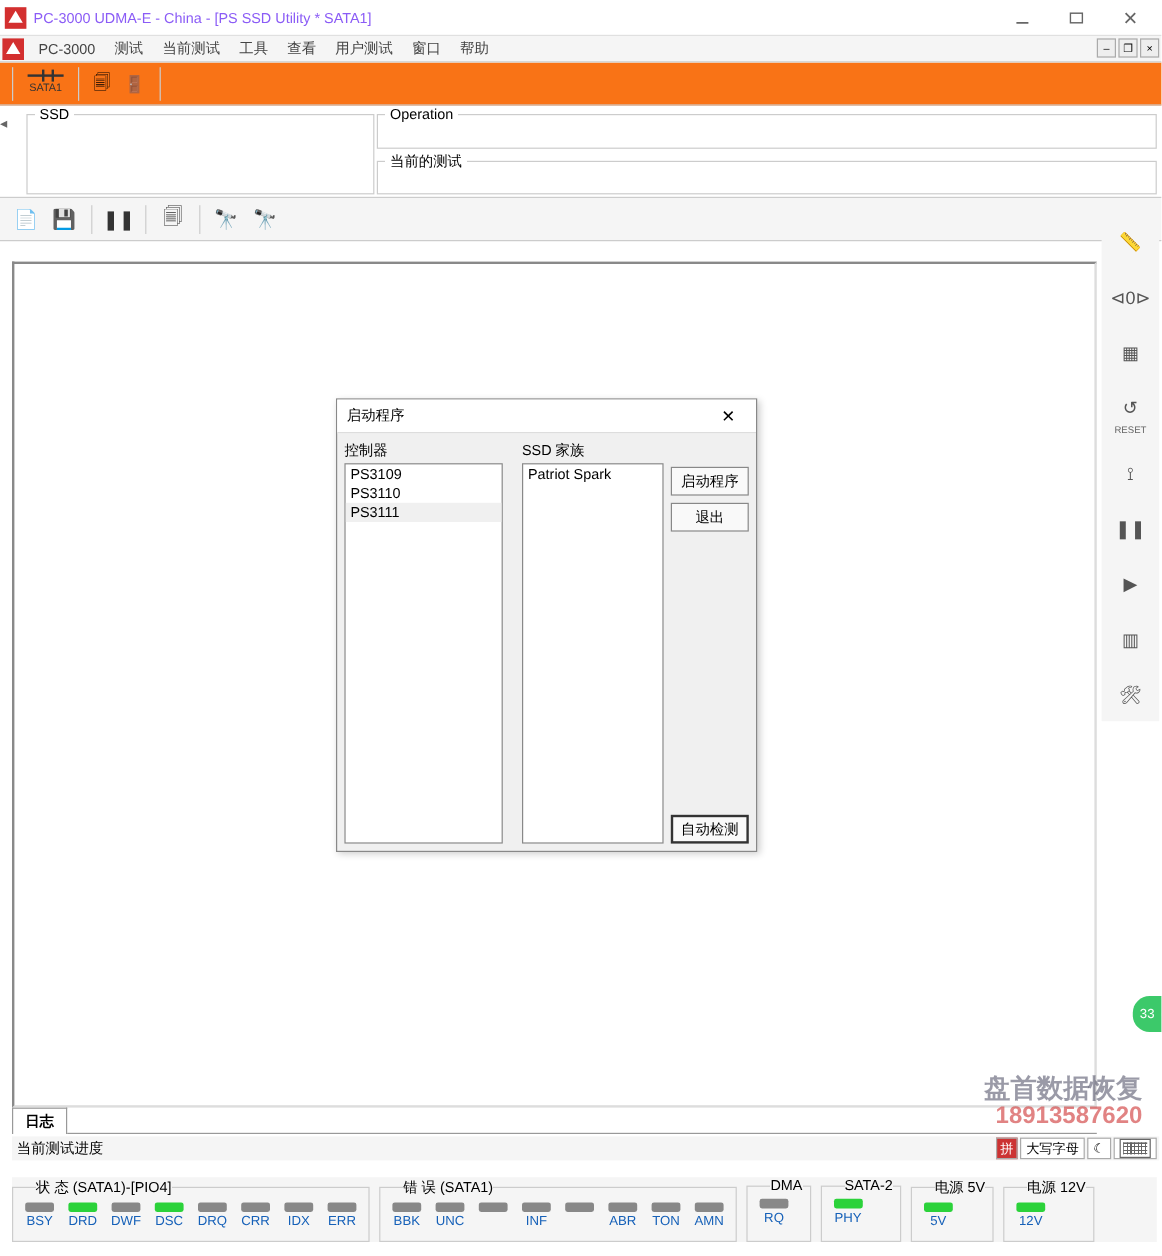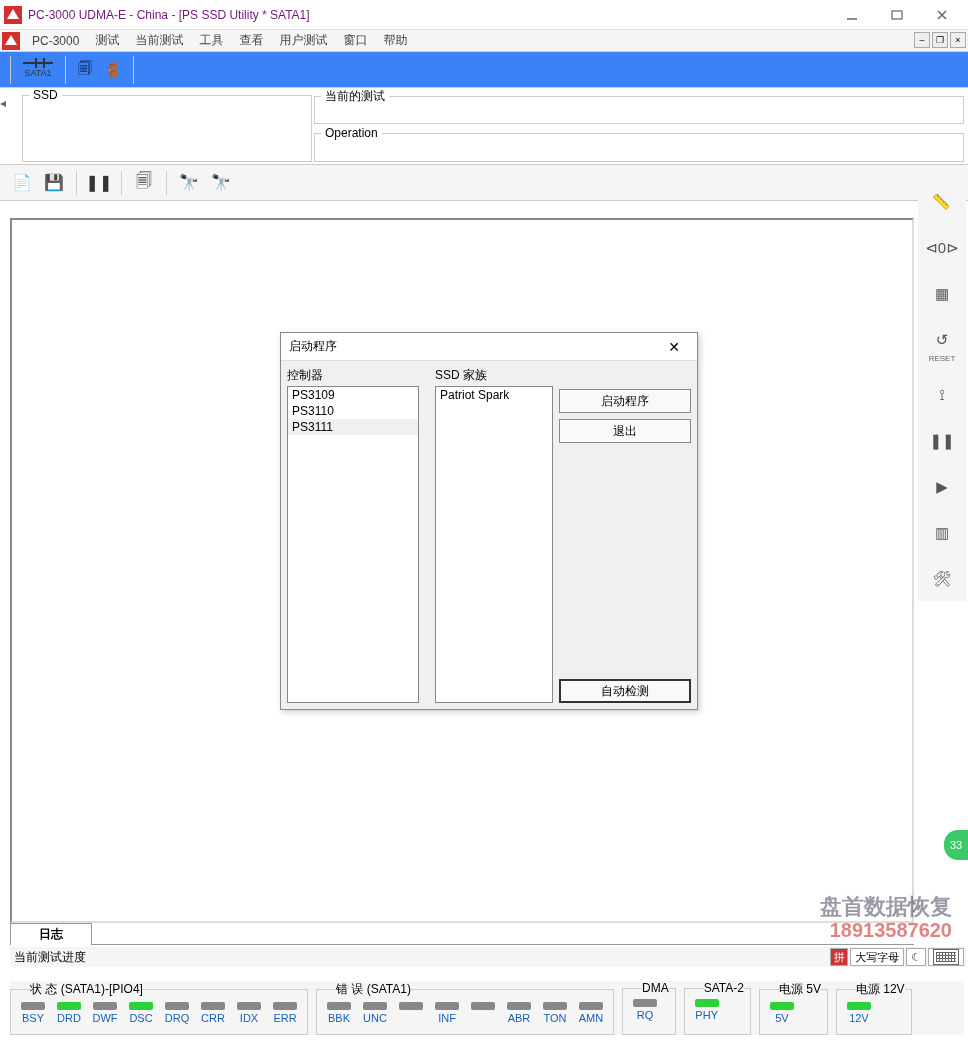--- a/index.html
+++ b/index.html
@@ -1,35 +1,35 @@
 <!DOCTYPE html>
 <html><head>
 <meta charset="utf-8">
 <style>
 * { box-sizing: border-box; margin: 0; padding: 0; }
 body { font-family: "Microsoft YaHei", Tahoma, sans-serif; font-size: 12px; background: #fff; width: 968px; height: 1047px; overflow: hidden; position: relative; }
 
 
-.titlebar { height: 30px; background: #fff; border-bottom: 1px solid #e0e0e0; display: flex; align-items: center; padding: 0 4px; color: #701a75; }
+.titlebar { height: 30px; background: #fff; border-bottom: 1px solid #e0e0e0; display: flex; align-items: center; padding: 0 4px; color: #8b5cf6; }
 .titlebar .icon { width: 18px; height: 18px; background: #d32f2f; margin-right: 6px; position: relative; }
 .titlebar .icon::after { content:''; position:absolute; left:3px; top:3px; width:0; height:0; border-left:6px solid transparent; border-right:6px solid transparent; border-bottom:10px solid #fff; }
 .titlebar .title { flex: 1; }
 .titlebar .wbtn { width: 45px; height: 28px; display: flex; align-items: center; justify-content: center; color: #666; cursor: pointer; }
 .titlebar .wbtn svg { width: 12px; height: 12px; }
 
 
 .menubar { height: 22px; background: #f5f5f5; border-bottom: 1px solid #d0d0d0; display: flex; align-items: center; padding: 0 2px; position: relative; }
 .menubar .icon { width: 18px; height: 18px; background: #d32f2f; margin-right: 4px; position: relative; }
 .menubar .icon::after { content:''; position:absolute; left:3px; top:3px; width:0; height:0; border-left:6px solid transparent; border-right:6px solid transparent; border-bottom:10px solid #fff; }
 .menubar .mitem { padding: 2px 8px; color: #444; cursor: pointer; }
 .menubar .wctrls { position: absolute; right: 2px; top: 2px; display: flex; gap: 2px; }
 .menubar .wctrls span { width: 16px; height: 16px; border: 1px solid #aaa; background: #eee; font-size: 9px; display: flex; align-items: center; justify-content: center; cursor: pointer; }
 
 
-.toolbar1 { height: 36px; background: #3b82f6; border-bottom: 1px solid #ccc; display: flex; align-items: center; padding: 0 4px; }
+.toolbar1 { height: 36px; background: #f97316; border-bottom: 1px solid #ccc; display: flex; align-items: center; padding: 0 4px; }
 .toolbar1 .sep { width: 1px; height: 28px; background: #ccc; margin: 0 6px; }
 .toolbar1 .tbtn { padding: 2px 6px; display: flex; flex-direction: column; align-items: center; cursor: pointer; }
 .toolbar1 .tbtn .glyph { font-size: 14px; }
 .toolbar1 .tbtn .lbl { font-size: 9px; color: #333; }
 .sata-glyph { display: inline-block; width: 30px; height: 6px; border-top: 2px solid #333; position: relative; }
 .sata-glyph::before { content:''; position:absolute; left:12px; top:-6px; width:6px; height:10px; border-left:2px solid #333; border-right:2px solid #333; }
 
 
 .infopanel { display: flex; border-bottom: 1px solid #ccc; }
 .ssd-group { width: 290px; border: 1px solid #ccc; margin: 0 2px 2px 10px; padding: 2px 6px 4px 6px; position: relative; }
@@ -49,40 +49,40 @@
 
 
 .mainarea { position: absolute; left: 10px; right: 54px; top: 218px; bottom: 124px; border: 2px inset #ddd; background: #fff; }
 
 
 .vtoolbar { position: absolute; right: 2px; top: 180px; width: 48px; display: flex; flex-direction: column; align-items: center; gap: 18px; background: #f5f5f5; padding: 8px 0; }
 .vtoolbar .vbtn { width: 28px; height: 28px; display: flex; align-items: center; justify-content: center; color: #555; cursor: pointer; font-size: 15px; }
 .vtoolbar .vlbl { font-size: 8px; color: #666; text-align: center; }
 
 
-.dialog { position: absolute; left: 280px; top: 332px; width: 418px; height: 378px; background: #f0f0f0; border: 1px solid #888; box-shadow: 2px 2px 6px rgba(0,0,0,0.2); display: flex; flex-direction: column; }
+.dialog { position: absolute; left: 280px; top: 332px; width: 351px; height: 378px; background: #f0f0f0; border: 1px solid #888; box-shadow: 2px 2px 6px rgba(0,0,0,0.2); display: flex; flex-direction: column; }
 .dialog .dtitle { height: 28px; background: #fff; display: flex; align-items: center; padding: 0 8px; border-bottom: 1px solid #ddd; }
 .dialog .dtitle .t { flex: 1; }
 .dialog .dtitle .close { width: 30px; height: 24px; display: flex; align-items: center; justify-content: center; cursor: pointer; font-size: 14px; }
 .dialog .dbody { flex: 1; display: flex; padding: 6px; gap: 6px; }
 .dialog .col { display: flex; flex-direction: column; }
 .dialog .col1 { width: 132px; }
 .dialog .col2 { width: 128px; padding-left: 10px; }
 .dialog .col3 { flex: 1; display: flex; flex-direction: column; gap: 6px; }
 .dialog .colhdr { font-size: 12px; margin-bottom: 2px; }
 .dialog .listbox { flex: 1; border: 1px solid #888; background: #fff; overflow: auto; }
 .dialog .listitem { padding: 1px 4px; cursor: pointer; }
 .dialog .listitem.selected { background: #f0f0f0; }
 .dialog .dbtn { height: 24px; border: 1px solid #888; background: #f9f9f9; cursor: pointer; font-size: 12px; }
 .dialog .spacer { flex: 1; }
 .dialog .autobtn { border: 2px solid #333; }
 
 
 .logtab-row { position: absolute; left: 10px; right: 54px; bottom: 102px; height: 22px; display: flex; align-items: flex-end; }
-.logtab { border: 1px solid #999; border-bottom: none; padding: 2px 28px; background: #fff; font-weight: bold; cursor: pointer; }
+.logtab { border: 1px solid #999; border-bottom: none; padding: 2px 10px; background: #fff; font-weight: bold; cursor: pointer; }
 .logtab-line { flex: 1; border-bottom: 1px solid #999; }
 
 
 .progress-row { position: absolute; left: 10px; right: 2px; bottom: 80px; height: 20px; background: #f5f5f5; display: flex; align-items: center; padding: 0 4px; }
 
 
 .watermark { position: absolute; right: 16px; bottom: 106px; text-align: right; color: rgba(30,30,60,0.45); font-size: 22px; font-weight: bold; line-height: 1.1; pointer-events: none; }
 .watermark .phone { color: rgba(200,30,30,0.55); font-size: 20px; }
 
 
@@ -164,24 +164,24 @@
   <div class="sep"></div>
 </div>
 
 <div class="infopanel">
   <div class="leftarrow">◂</div>
   <fieldset class="ssd-group">
     <legend>SSD</legend>
   </fieldset>
   <div class="rightpanels">
     <fieldset class="pnl">
-        <legend>当前的测试</legend>
+        <legend>Operation</legend>
       </fieldset>
     <fieldset class="pnl">
-        <legend>Operation</legend>
+        <legend>当前的测试</legend>
       </fieldset>
   </div>
 </div>
 
 <div class="toolbar2">
   <div class="tbtn">
       <span>📄</span>
     </div>
   <div class="tbtn">
       <span>💾</span>

